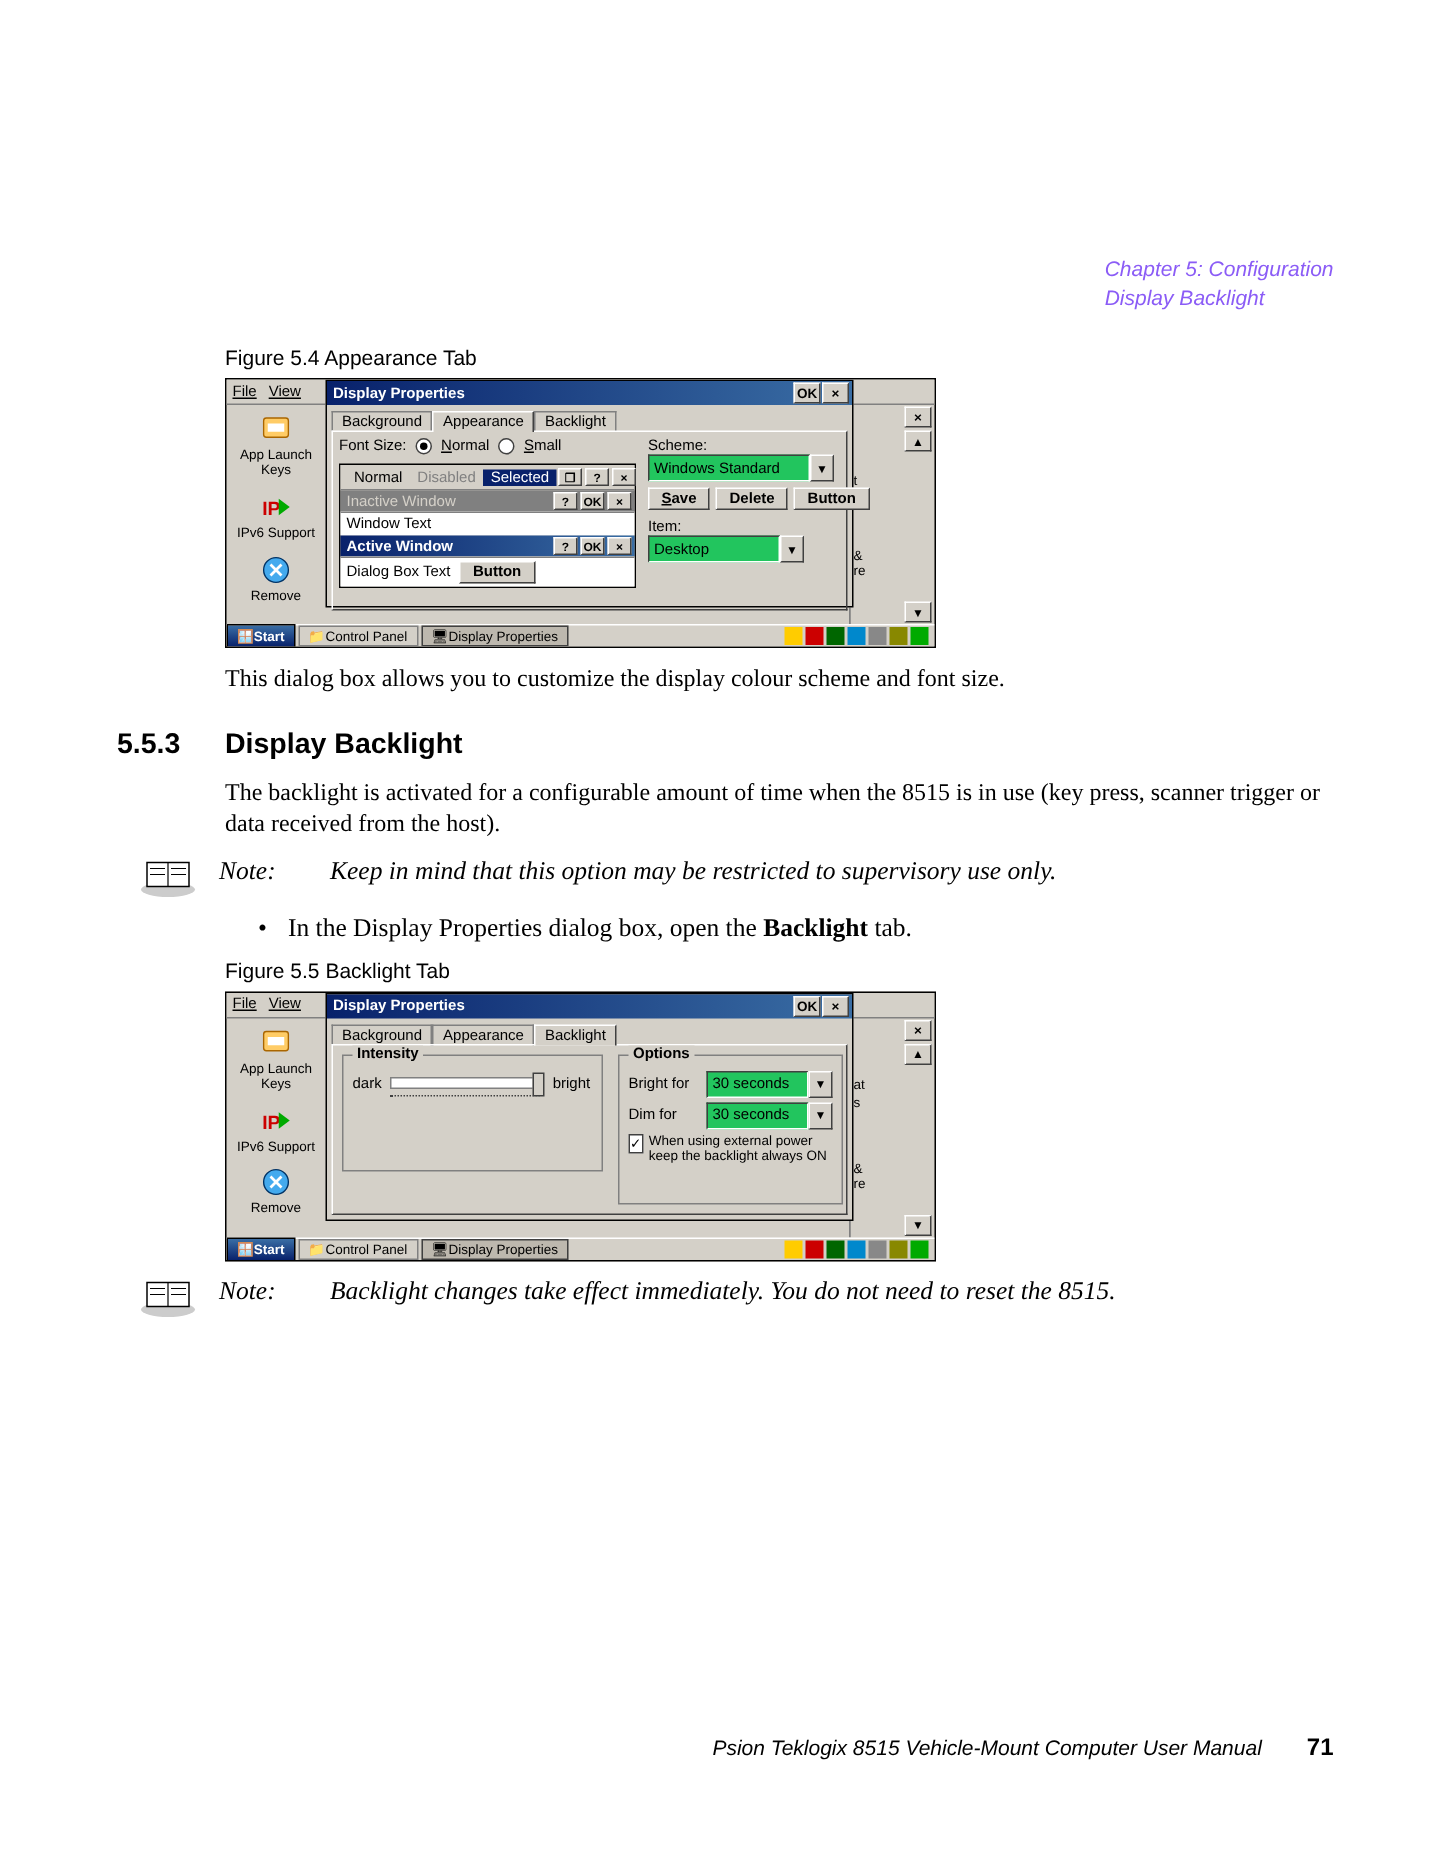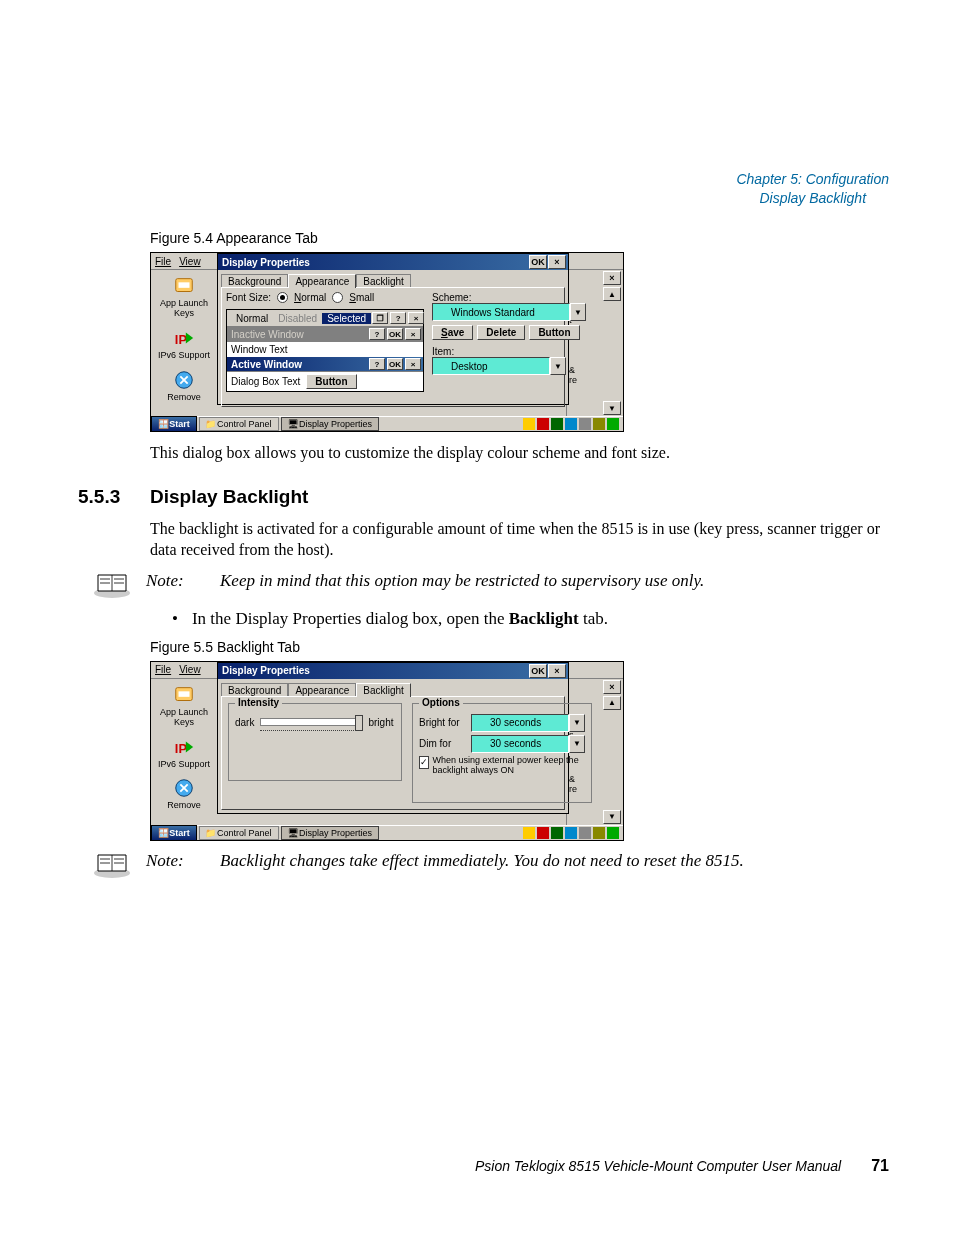--- a/index.html
+++ b/index.html
@@ -14,26 +14,26 @@
   }
   .page {
     position: relative;
     padding: 170px 65px 0 150px;
     box-sizing: border-box;
   }
   .running-head {
     position: absolute;
     top: 170px;
     right: 65px;
-    text-align: center;
+    text-align: left;
     font-family: Verdana, Geneva, sans-serif;
     font-style: italic;
     font-size: 14px;
     line-height: 1.35;
-    color: #0369a1;
+    color: #8b5cf6;
   }
   .content {
     margin-top: 60px;
   }
   .fig-caption {
     font-family: Verdana, Geneva, sans-serif;
     font-size: 14px;
     margin: 0 0 6px 0;
   }
   .screenshot {
@@ -154,21 +154,21 @@
   .pw-statebar .sel { background:#08216b; color:#fff; }
   .mini-icons { margin-left:auto; display:flex; gap:1px; }
   .mini-icons .ss-title-btn { height:10px; min-width:12px; font-size:8px; }
   .ss-btn {
     border: 1px solid #fff;
     border-right-color:#404040; border-bottom-color:#404040;
     background:#d4d0c8; padding:1px 8px; font-size:10px; font-weight:bold;
   }
   .ss-field {
     border:1px solid #404040; border-right-color:#fff; border-bottom-color:#fff;
-    background:#5eead4; padding:1px 18px; font-size:10px; height:14px;
+    background:#22c55e; padding:1px 3px; font-size:10px; height:14px;
     display:flex; align-items:center; width:90px;
   }
   .ss-dd {
     display:flex;
   }
   .ss-dd .arrow {
     width:14px; border:1px solid #fff;
     border-right-color:#404040; border-bottom-color:#404040;
     background:#d4d0c8; display:flex; align-items:center; justify-content:center;
     font-size:8px;

